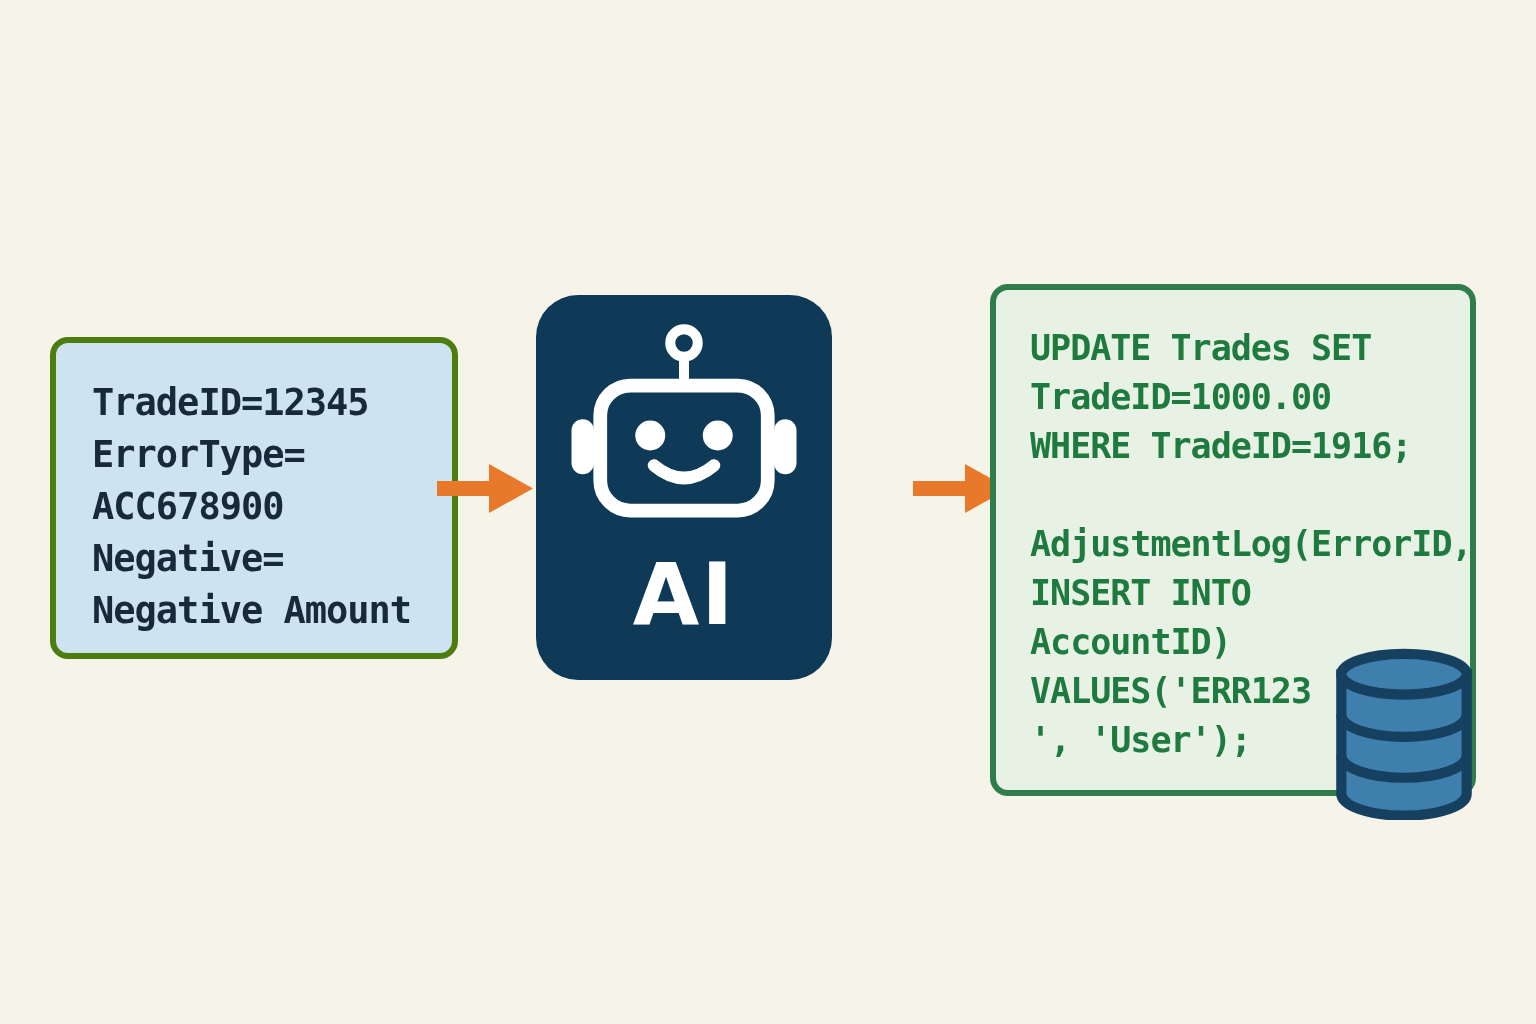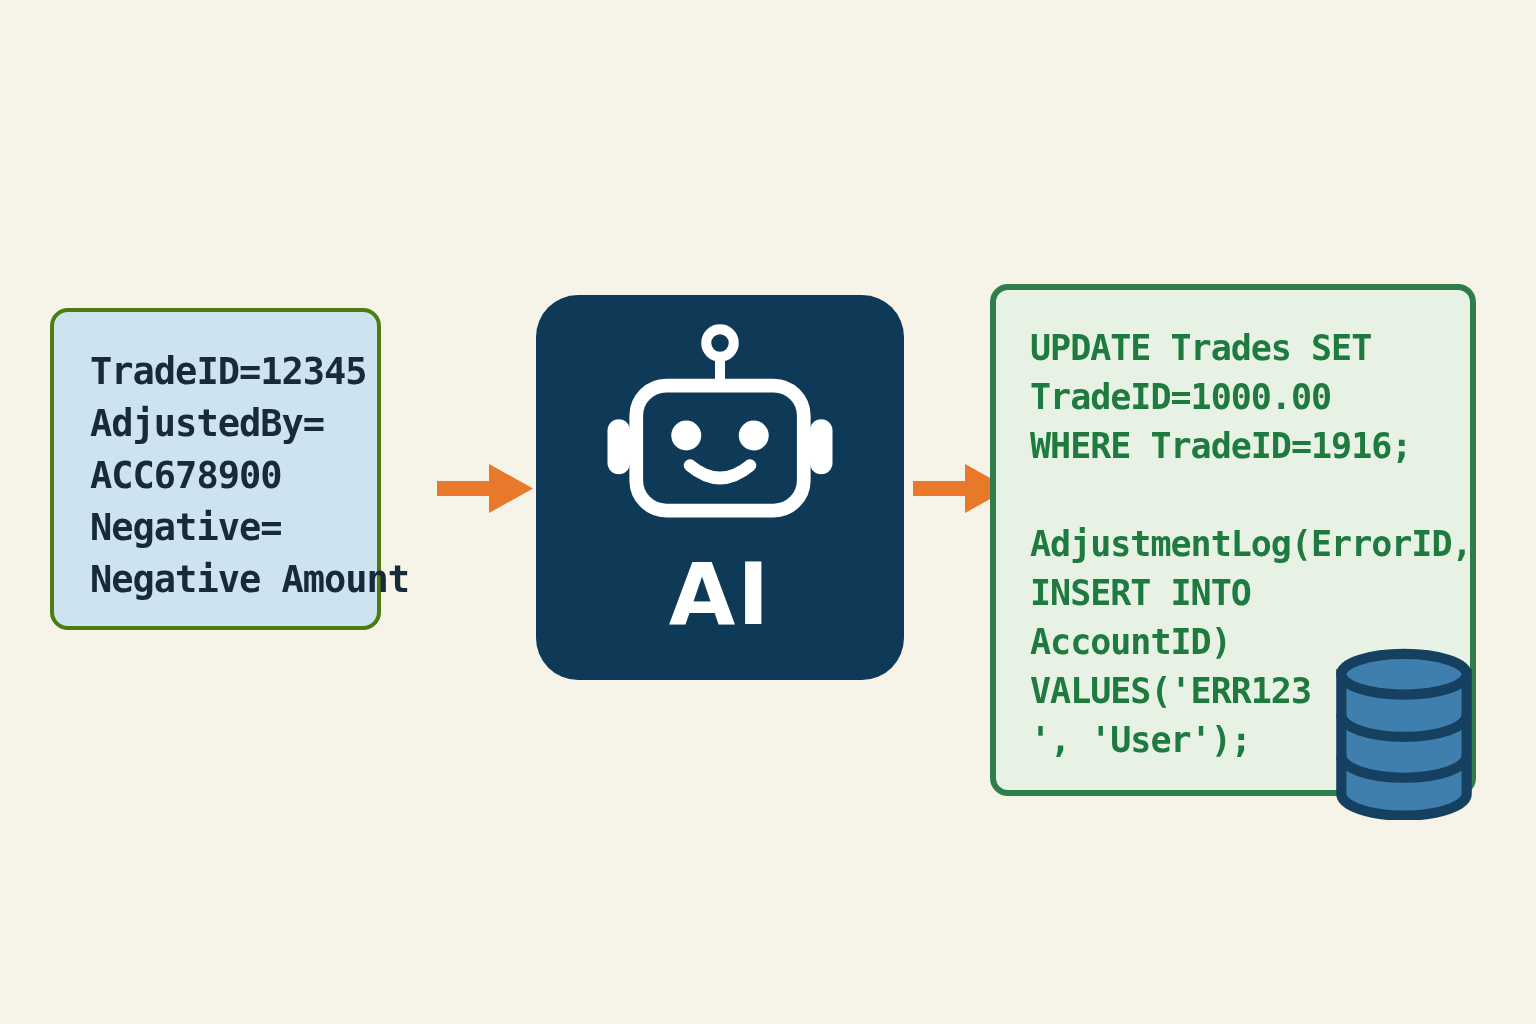--- a/index.html
+++ b/index.html
@@ -16,25 +16,25 @@
   }
   .canvas {
     position: absolute;
     inset: 0;
   }
 
   
   .input-card {
     position: absolute;
     left: 50px;
-    top: 308px;
-    width: 331px;
+    top: 337px;
+    width: 408px;
     height: 322px;
     background: #cde4f0;
-    border: 4px solid #4d7c0f;
+    border: 6px solid #4d7c0f;
     border-radius: 18px;
     box-sizing: border-box;
     padding: 34px 0 0 36px;
   }
   .input-card .line {
     font-size: 37px;
     font-weight: bold;
     color: #17293b;
     line-height: 52px;
     white-space: nowrap;
@@ -48,21 +48,21 @@
     height: 60px;
   }
   .arrow-1 { left: 437px; top: 458px; }
   .arrow-2 { left: 913px; top: 458px; }
 
   
   .ai-node {
     position: absolute;
     left: 536px;
     top: 295px;
-    width: 368px;
+    width: 296px;
     height: 385px;
     background: #0e3a57;
     border-radius: 42px;
     display: flex;
     flex-direction: column;
     align-items: center;
     justify-content: flex-start;
   }
   .robot-icon {
     margin-top: 28px;
@@ -113,21 +113,21 @@
     height: 172px;
   }
 </style>
 </head>
 <body>
 
 <div class="canvas">
 
   <div class="input-card">
     <div class="line">TradeID=12345</div>
-    <div class="line">AdjustedBy=</div>
+    <div class="line">ErrorType=</div>
     <div class="line">ACC678900</div>
     <div class="line">Negative=</div>
     <div class="line">Negative Amount</div>
   </div>
 
   <svg class="arrow arrow-1" viewBox="0 0 96 60" aria-hidden="true">
     <rect x="0" y="23" width="58" height="15" fill="#e8792a"></rect>
     <polygon points="52,6 96,30.5 52,55" fill="#e8792a"></polygon>
   </svg>
 

